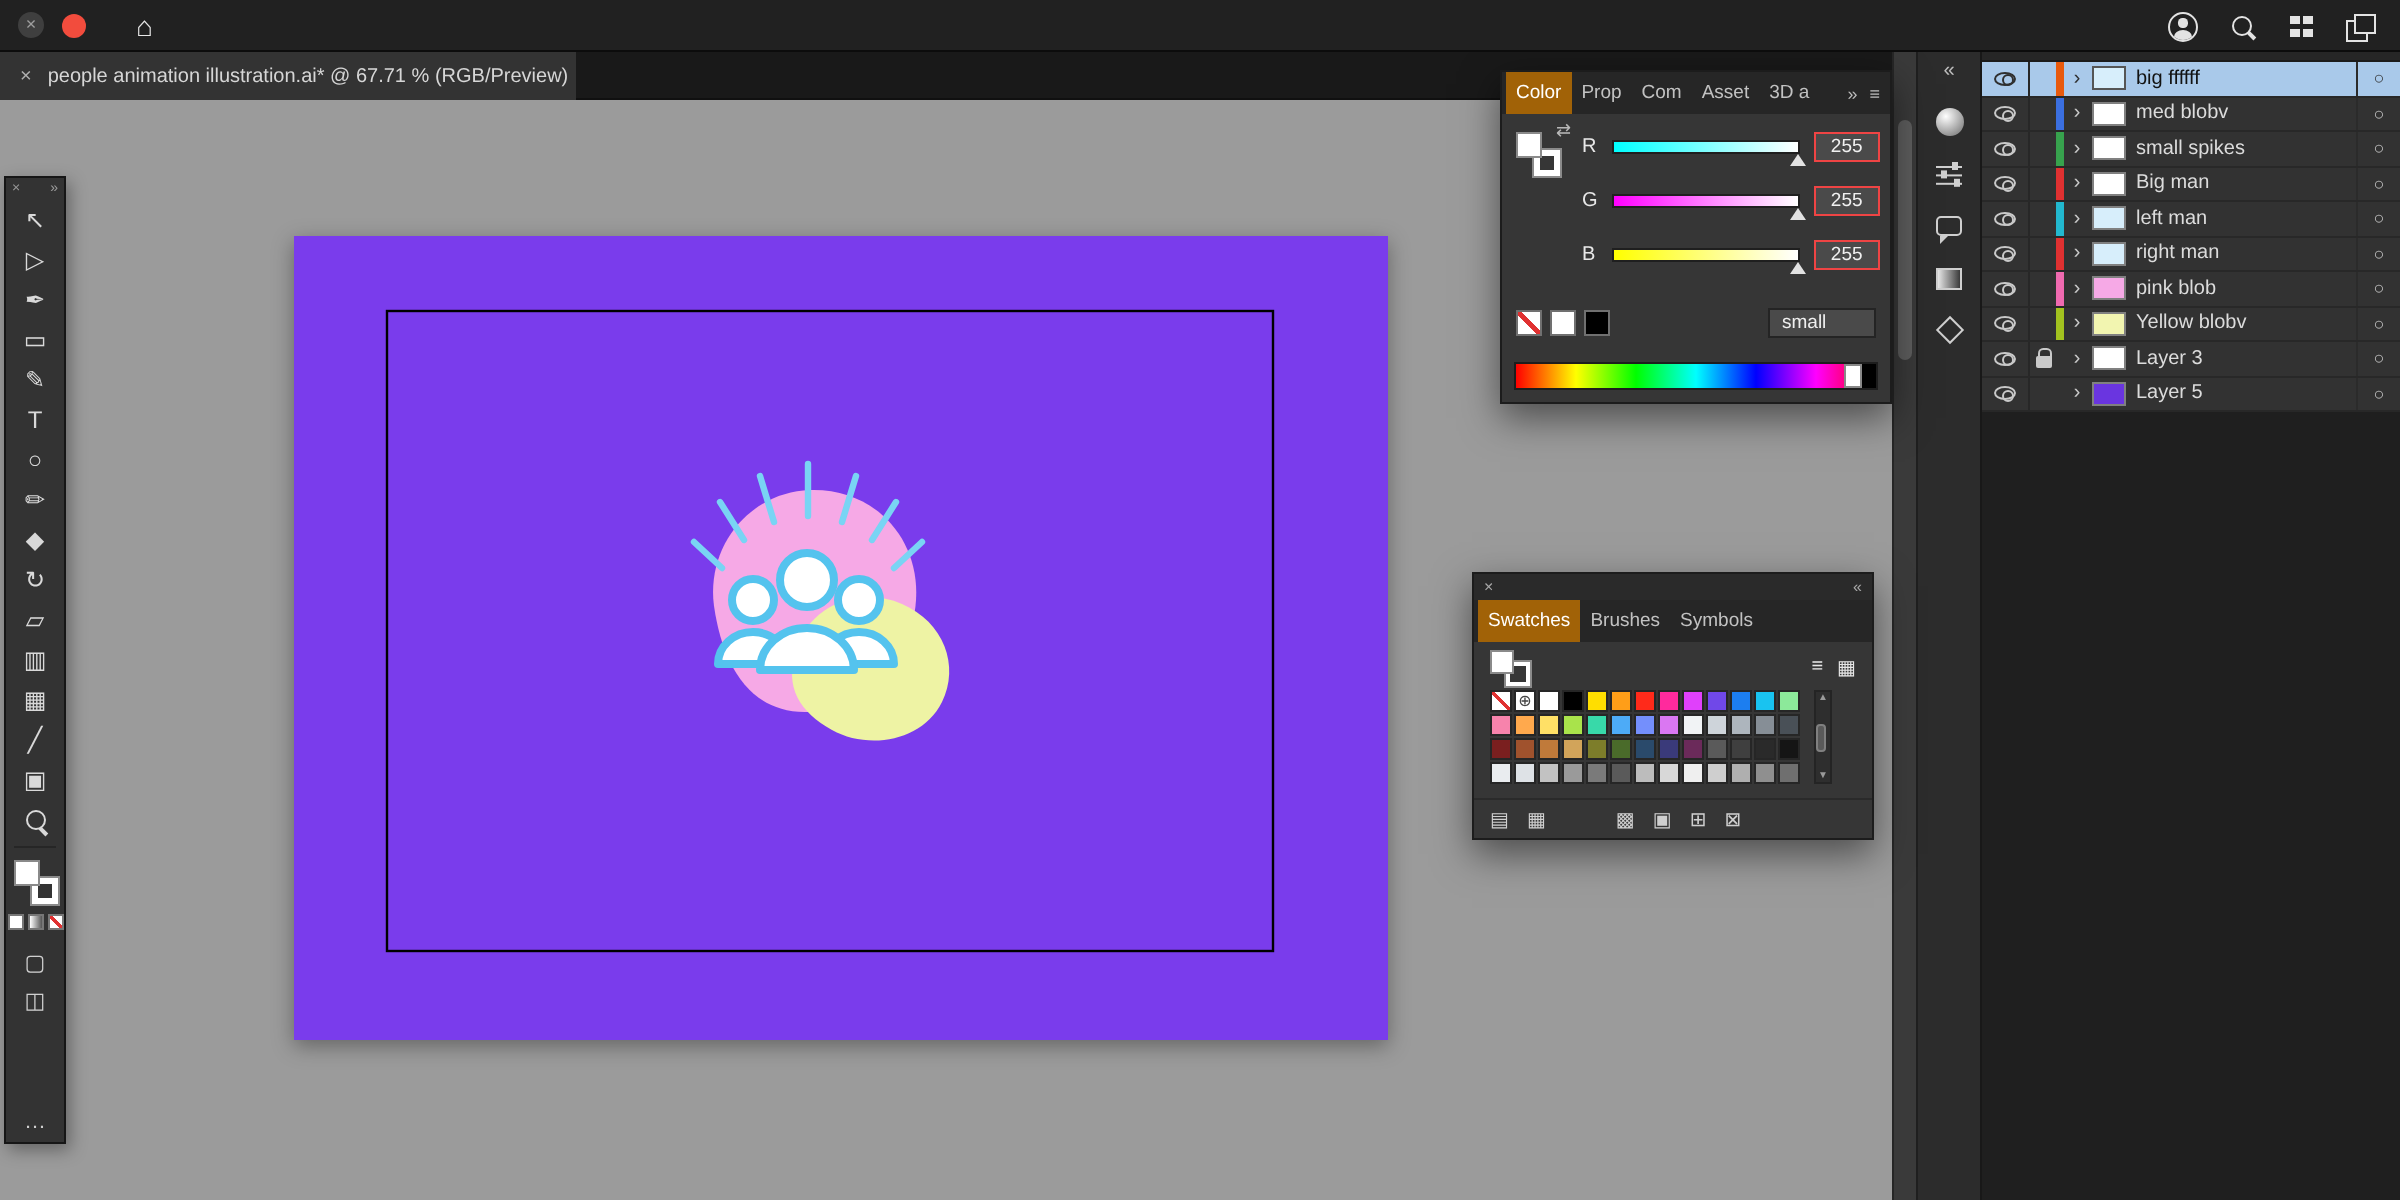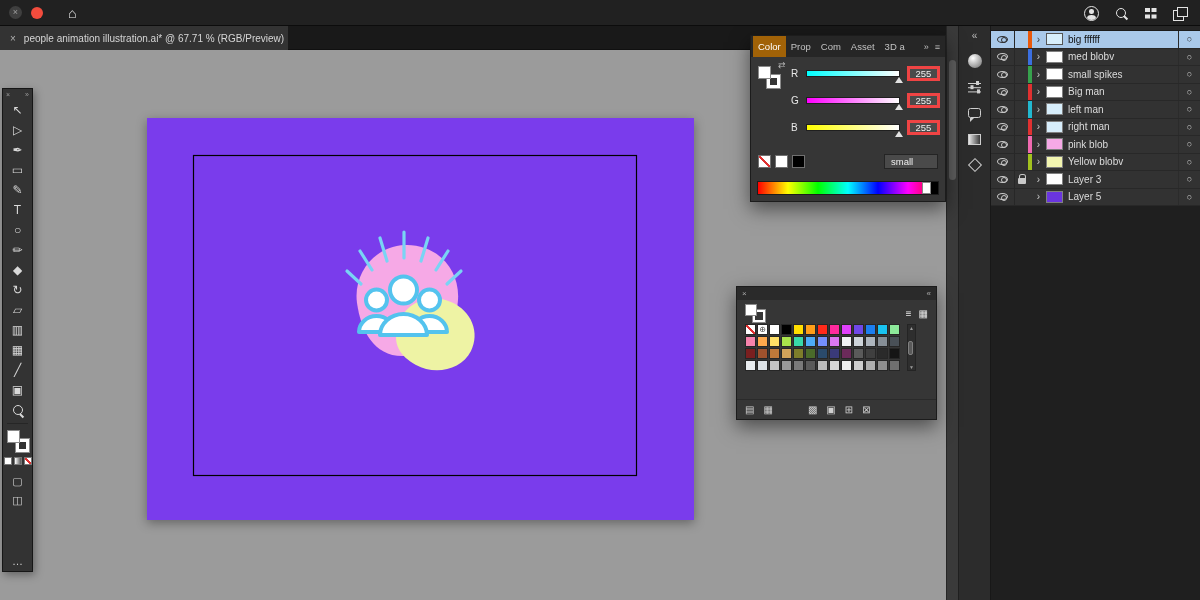--- a/index.html
+++ b/index.html
@@ -64,21 +64,21 @@
 
   
   .color-panel{left:750px;top:35px;width:196px;height:167px}
   .cp-fs{position:absolute;left:7px;top:30px;width:22px;height:22px}
   .cp-swap{position:absolute;left:27px;top:24px;color:#b8b8b8;font-size:9px}
   .channels{position:absolute;left:40px;top:24px;right:5px}
   .chan-row{display:flex;align-items:center;height:27px}
   .chan-label{width:10px;color:#e8e8e8;font-size:10px}
   .chan-track{position:relative;width:96px;height:7px;border:1px solid #1f1f1f;margin:0 7px 0 5px}
   .chan-handle{position:absolute;right:-4px;top:6px;width:0;height:0;border-left:4px solid transparent;border-right:4px solid transparent;border-bottom:6px solid #e2e2e2}
-  .chan-value{width:34px;height:15px;background:#4a4a4a;border:3px solid #ef4444;color:#f0f0f0;font-size:9.5px;display:flex;align-items:center;justify-content:center}
+  .chan-value{width:34px;height:15px;background:#4a4a4a;border:1px solid #ef4444;color:#f0f0f0;font-size:9.5px;display:flex;align-items:center;justify-content:center}
   .color-bottom{position:absolute;left:7px;top:118px;right:7px;display:flex;align-items:center;gap:4px}
   .sw13{width:13px;height:13px;border:1px solid #707070;background:#fff}
   .sw13.none{background:linear-gradient(to top right,#fff 42%,#e03131 42%,#e03131 58%,#fff 58%)}
   .sw13.black{background:#000}
   .hexbox{margin-left:auto;width:54px;height:15px;background:#4a4a4a;border:1px solid #242424;color:#efefef;font-size:9.5px;display:flex;align-items:center;padding-left:6px}
   .spectrum{position:absolute;left:6px;right:6px;bottom:6px;height:14px;border:1px solid #1d1d1d;background:linear-gradient(to right,#f00,#ff0,#0f0,#0ff,#00f,#f0f,#f00)}
   .spec-caps{position:absolute;right:7px;bottom:7px;width:16px;height:12px;display:flex;z-index:2}
   .spec-caps span{flex:1}
   .spec-caps .w{background:#fff;border:1px solid #888}
   .spec-caps .b{background:#000}
@@ -285,20 +285,25 @@
       <span class="w"></span>
       <span class="b"></span>
     </div>
 </div>
 
 <div class="fpanel swatches-panel">
   <div class="ptitle">
     <span>×</span>
     <span>«</span>
   </div>
+  <div class="panel-tabs" id="swatch-tabs">
+      <span class="ptab active">Swatches</span>
+      <span class="ptab">Brushes</span>
+      <span class="ptab">Symbols</span>
+    </div>
   <div class="sw-head">
     <div class="sw-fs">
       <span class="fs-stroke"></span>
       <span class="fs-fill"></span>
     </div>
     <div class="sw-view">
       <span>≡</span>
       <span>▦</span>
     </div>
   </div>

